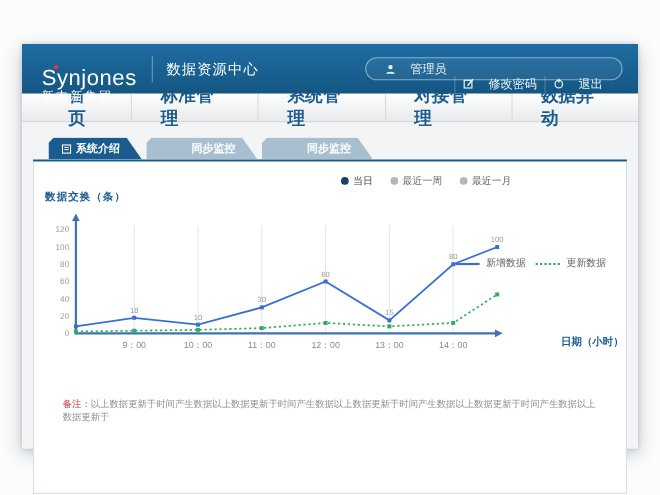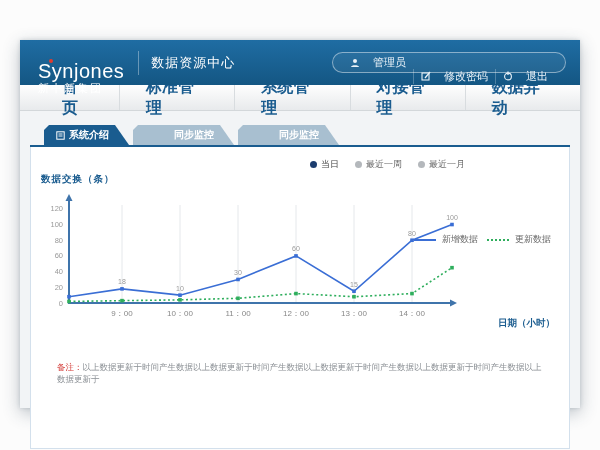--- a/index.html
+++ b/index.html
@@ -33,21 +33,21 @@
   .ticon { width:9px; height:9px; display:block; }
 
   
   .card { position:absolute; left:10px; top:107px; width:540px; height:302px; background:#fff; border:1px solid #d3e0ec; border-top:none; }
   .radios { position:absolute; top:11px; right:104px; display:flex; gap:16px; align-items:center; }
   .radio { display:flex; align-items:center; gap:4px; font-size:9px; color:#666; cursor:pointer; }
   .radio .dot { width:7px; height:7px; border-radius:50%; background:#b4b8bc; }
   .radio.on .dot { background:#1c3d6e; }
   .radio.on { color:#444; }
   .y-title { position:absolute; left:10px; top:26px; font-size:9.5px; font-weight:bold; color:#1a5c8f; letter-spacing:1px; }
-  .x-title { position:absolute; right:14px; top:158px; font-size:9.5px; font-weight:bold; color:#1a5c8f;margin-top:12px; }
+  .x-title { position:absolute; right:2px; top:158px; font-size:9.5px; font-weight:bold; color:#1a5c8f; }
   .chart-wrap { position:absolute; left:6px; top:44px; width:440px; height:140px; }
   .legend { position:absolute; right:18px; top:86px; display:flex; flex-direction:row; gap:9px; }
   .legend-item { display:flex; align-items:center; gap:6px; font-size:9px; color:#666; cursor:pointer; }
   .swatch { width:22px; height:0; border-top-width:2px; }
   .swatch.solid { border-top-style:solid; }
   .swatch.dotted { border-top-style:dotted; }
 
   .note { position:absolute; left:26px; top:215px; width:492px; font-size:8.5px; line-height:1.4; }
   .note .pre { color:#d23430; }
   .note .body { color:#8b9095; }

